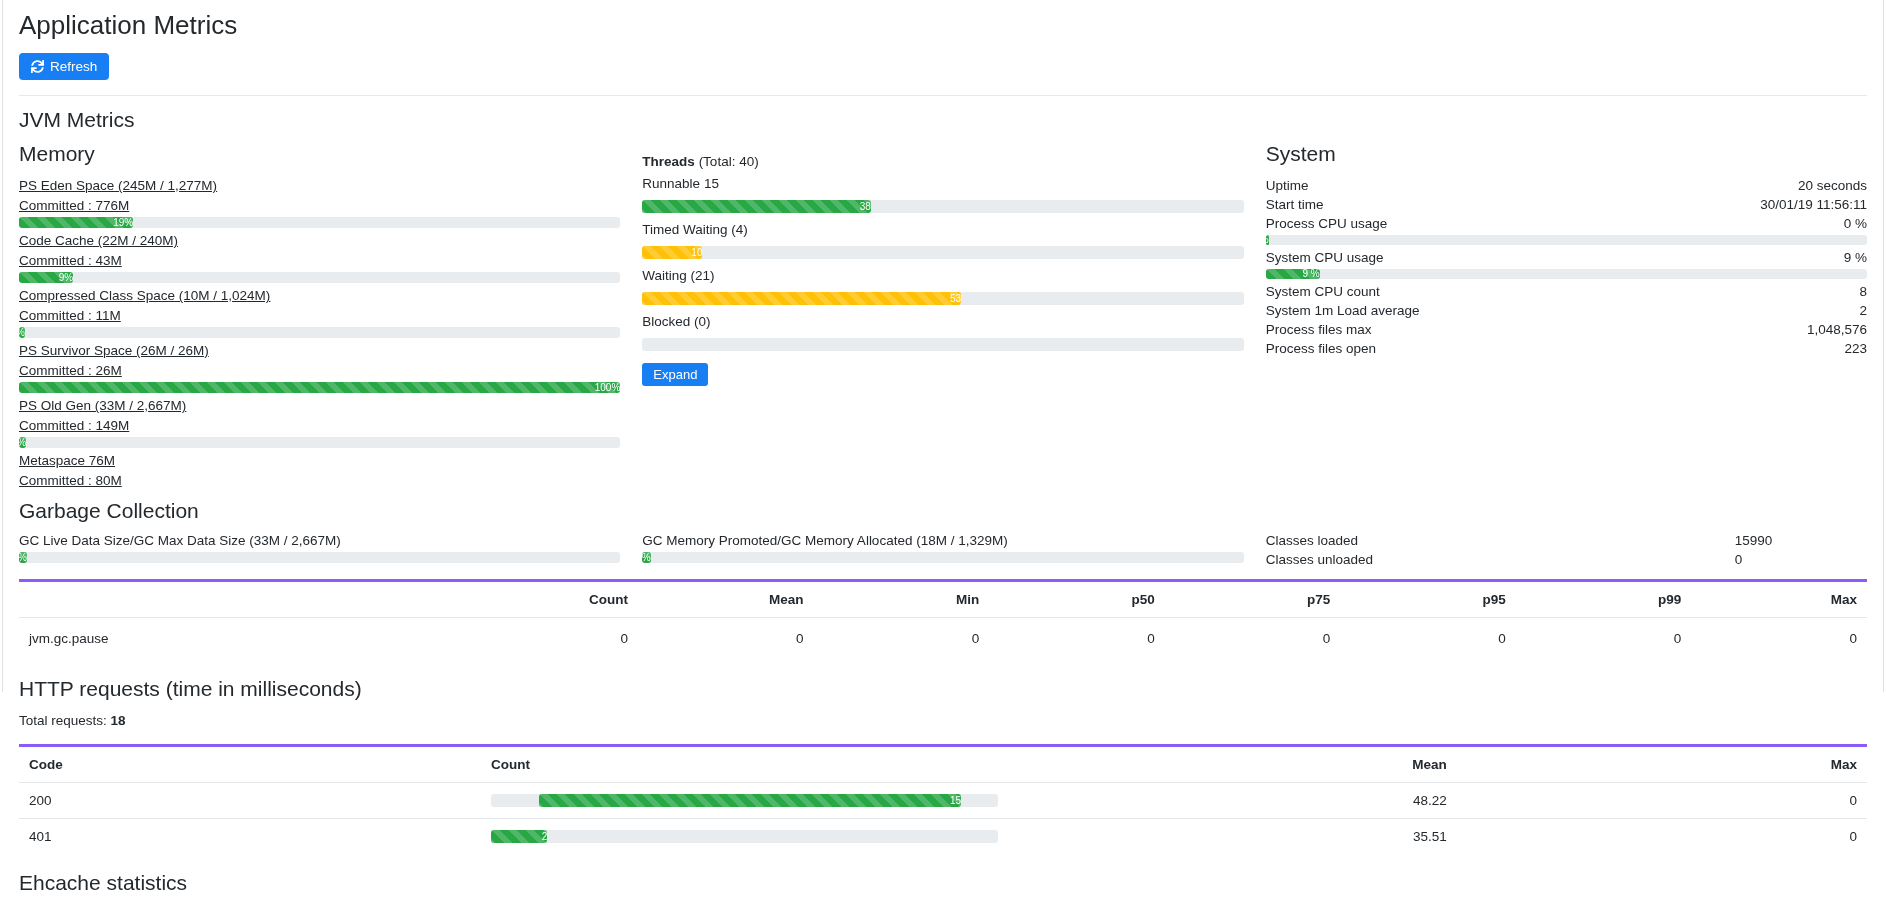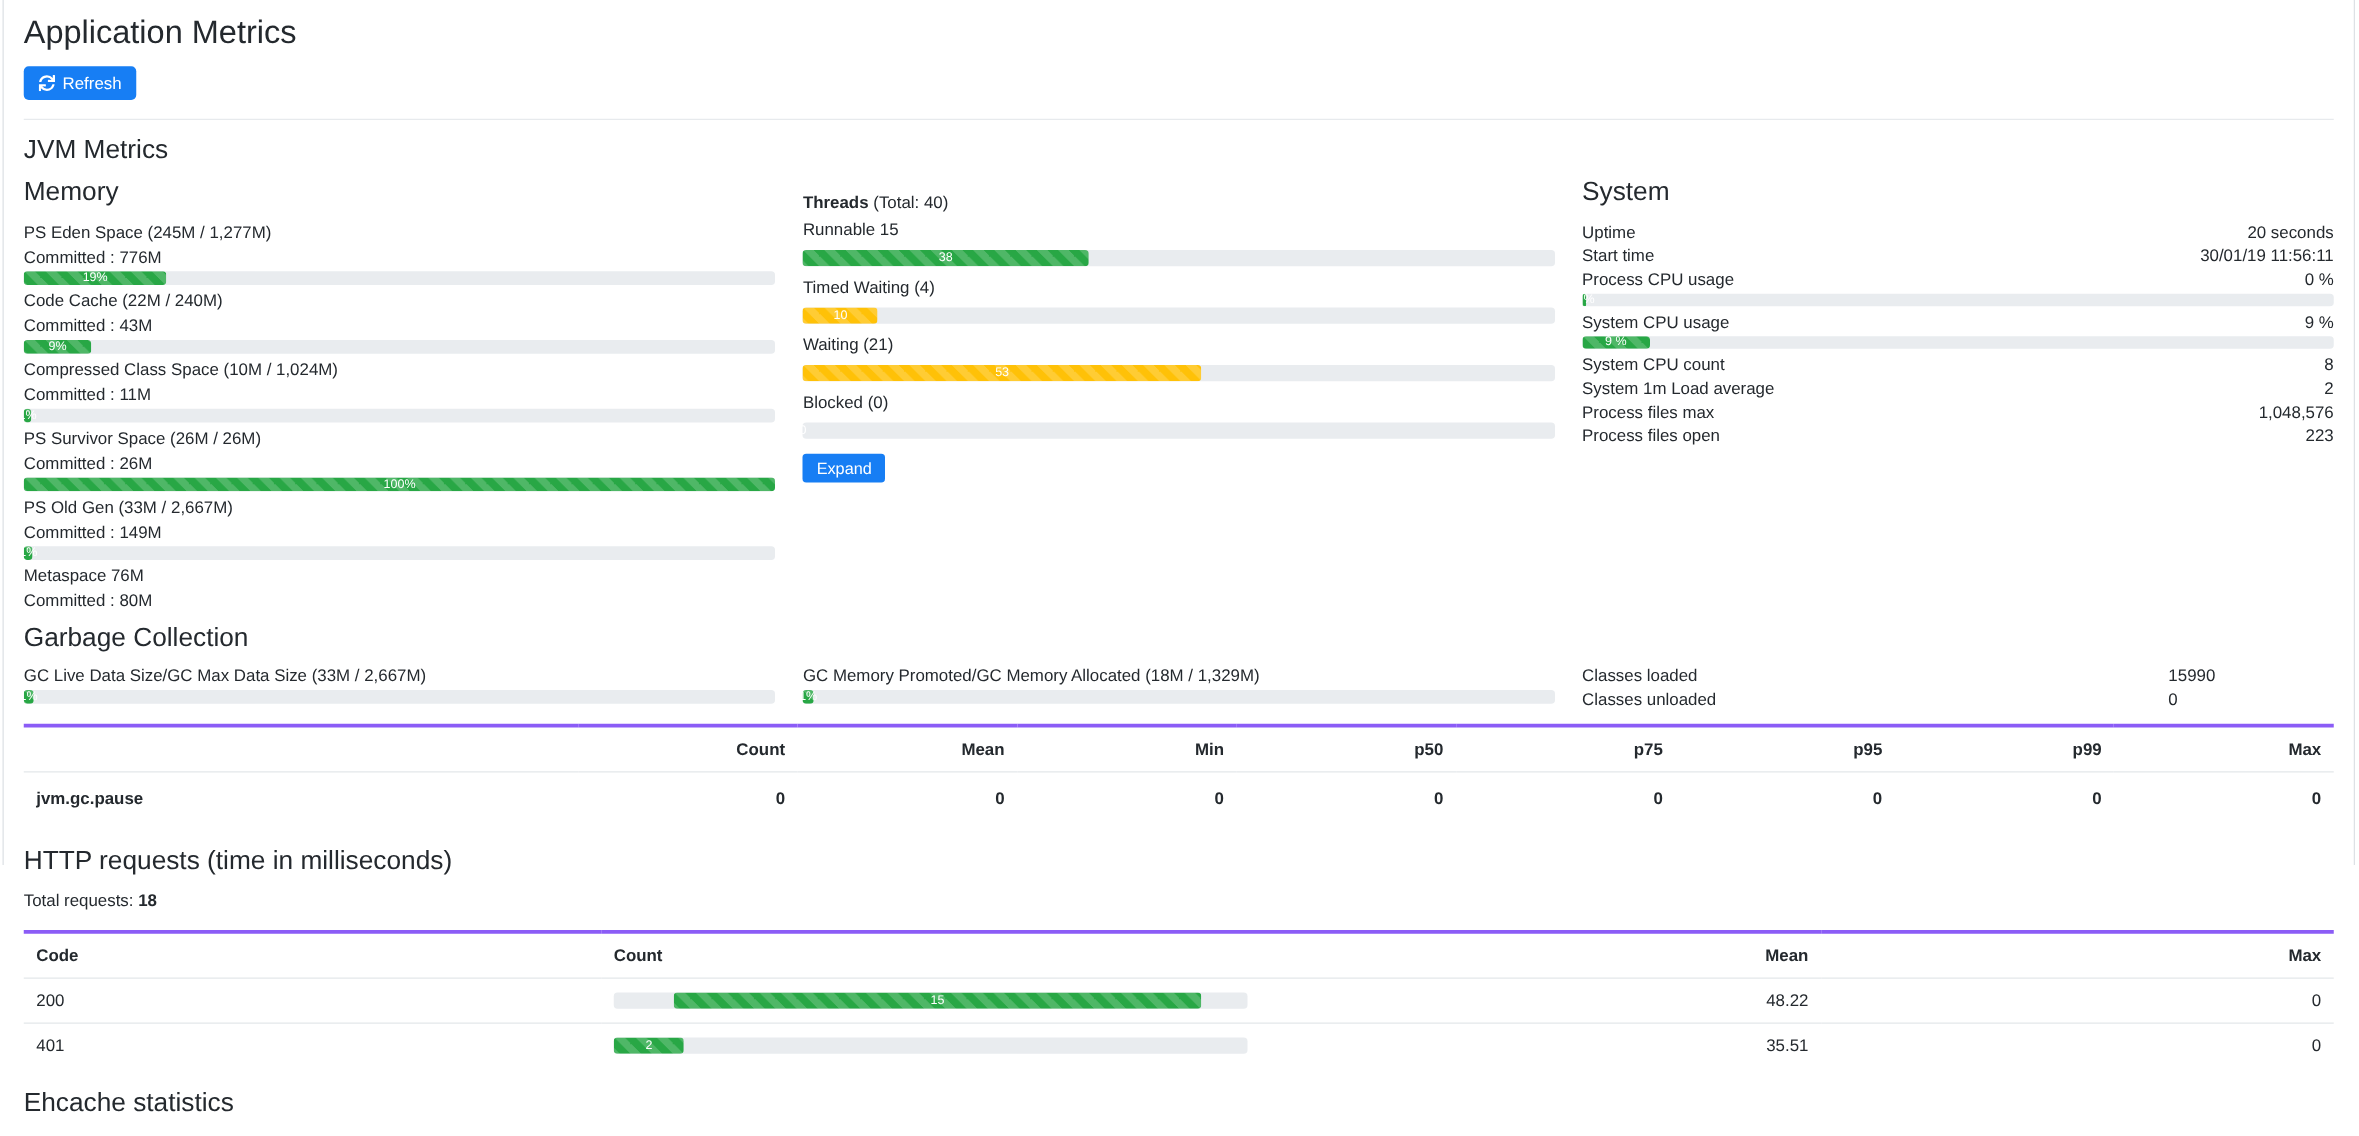--- a/index.html
+++ b/index.html
@@ -11,26 +11,26 @@
   hr.divider{border:none;border-top:1px solid #e7eaed;margin:15px 0 12px 0;}
   h2.section-title{font-size:21px;font-weight:500;margin:0 0 8px 0;}
   h2.gc-title{margin-top:8px;}
   h2.http-title{margin-top:18px;}
   h2.ehcache-title{margin-top:17px;}
   h3.col-title{font-size:21px;font-weight:500;margin:2px 0 10px 0;}
   .jvm-row{display:flex;gap:22px;}
   .col{flex:1;min-width:0;}
   
   .progress{background:#e9ecef;border-radius:3px;position:relative;}
-  .progress-bar{height:100%;border-radius:3px;display:flex;align-items:center;justify-content:center;color:#fff;font-size:10px;line-height:1;white-space:nowrap;overflow:visible;background-color:#28a745;
+  .progress-bar{height:100%;border-radius:3px;display:flex;align-items:center;justify-content:flex-end;color:#fff;font-size:10px;line-height:1;white-space:nowrap;overflow:visible;background-color:#28a745;
     background-image:linear-gradient(45deg,rgba(255,255,255,.18) 25%,transparent 25%,transparent 50%,rgba(255,255,255,.18) 50%,rgba(255,255,255,.18) 75%,transparent 75%,transparent);
     background-size:17px 17px;}
   .progress-bar.yellow{background-color:#ffc107;}
   
-  .mem-label,.mem-committed{line-height:19px;margin:0 0 1px 0;}
+  .mem-label,.mem-committed{line-height:19px;margin:0 0 1px 0;text-decoration:underline;}
   .progress.mem{height:11px;margin:2px 0 3px 0;}
   
   .threads-col-inner{padding-top:12px;}
   .threads-head{margin:0 0 3px 0;line-height:19px;}
   .thread-entry{margin-bottom:7px;}
   .thread-label{margin:0 0 7px 0;line-height:19px;}
   .progress.thread{height:13px;}
   
   .sys-row{display:flex;justify-content:space-between;line-height:19px;}
   .progress.sys{height:10px;margin:2px 0 3px 0;}
@@ -39,21 +39,21 @@
   .gc-label{line-height:19px;margin:0 0 2px 0;}
   .progress.gc{height:11px;}
   .classes-row{display:flex;line-height:19px;}
   .classes-row .lbl{width:78%;}
   
   table{width:100%;border-collapse:collapse;table-layout:fixed;}
   .metrics-table{margin-top:10px;}
   th,td{font-size:13.5px;text-align:left;font-weight:normal;}
   thead th{border-top:3px solid #8b5cf6;border-bottom:1px solid #e4e7ea;font-weight:bold;padding:10px 10px;}
   tbody td{border-top:1px solid #e4e7ea;padding:12px 10px;}
-  .gc-table tbody td{padding:13px 10px;font-weight:bold;}
+  .gc-table tbody td{padding:13px 10px;}
   .http-table tbody td{padding:9px 10px;}
   .text-right{text-align:right;}
   .progress.http{height:13px;margin:2px 0;}
   .total-line{margin:10px 0 14px 0;line-height:19px;}
   .bold{font-weight:bold;}
   .refresh-icon{display:inline-block;width:13px;height:13px;}
 </style>
 </head>
 <body>
 

